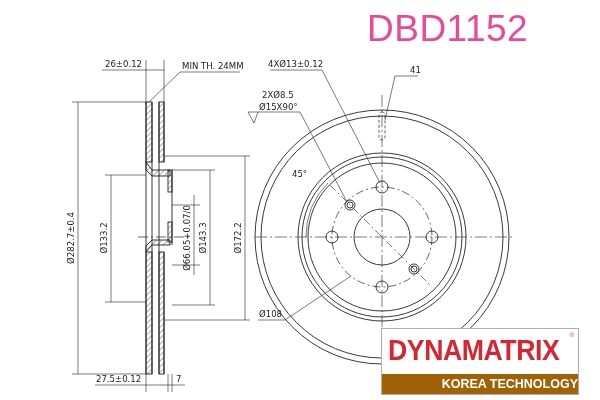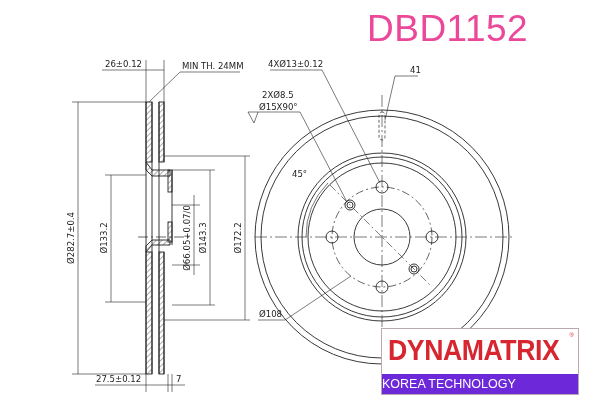--- a/index.html
+++ b/index.html
@@ -8,23 +8,23 @@
     #drawing { position: absolute; left: 0; top: 0; }
     .part-title { position: absolute; left: 367px; top: 8px; font-size: 37px;
                   color: #ec4899; letter-spacing: 0.5px; font-family: "Liberation Sans", sans-serif; }
     .dim { font-family: "DejaVu Sans Condensed", "DejaVu Sans", sans-serif; font-size: 9.5px; fill: #222; }
     .logo { position: absolute; left: 381px; top: 328px; width: 198px; height: 67px;
             border: 1px solid #b9a9ab; background: #fff; box-sizing: border-box; }
     .logo-name { position: absolute; left: 6px; top: 5px; font-size: 29px; font-weight: bold;
                  color: #d7262f; letter-spacing: -0.5px; transform: scaleX(0.92); transform-origin: left top;
                  font-family: "Liberation Sans", sans-serif; }
     .logo-reg { position: absolute; right: 4px; top: 3px; font-size: 6px; color: #d7262f; }
-    .logo-band { position: absolute; left: 0; right: 0; bottom: 0; height: 20px; background: #6d28d9;
-                 color: #fff; font-size: 12.5px; text-align: left; line-height: 20px;
-                 font-family: "Liberation Sans", sans-serif; }
+    .logo-band { position: absolute; left: 0; right: 0; bottom: 0; height: 20px; background: #a16207;
+                 color: #fff; font-size: 12.5px; text-align: right; line-height: 20px;
+                 font-family: "Liberation Sans", sans-serif; font-weight: bold; }
   </style>
 </head>
 <body>
 
 <div class="part-title">DBD1152</div>
 
 <svg id="drawing" width="600" height="400" viewBox="0 0 600 400">
   <defs>
     <pattern id="hatch" patternUnits="userSpaceOnUse" width="4" height="4" patternTransform="rotate(45)">
       <line x1="0" y1="0" x2="0" y2="4" stroke="#333" stroke-width="0.8"></line>

